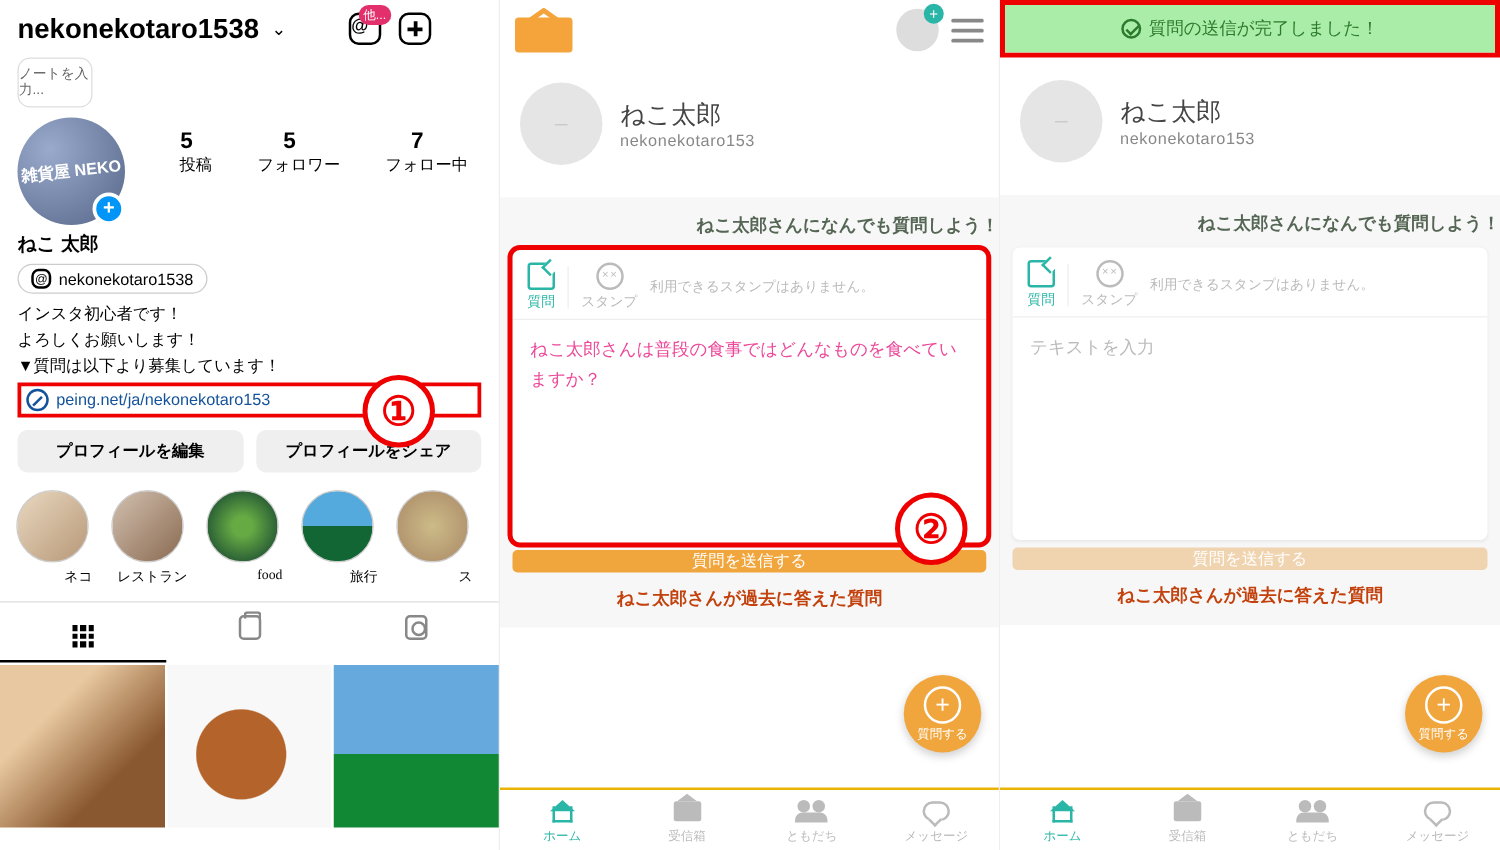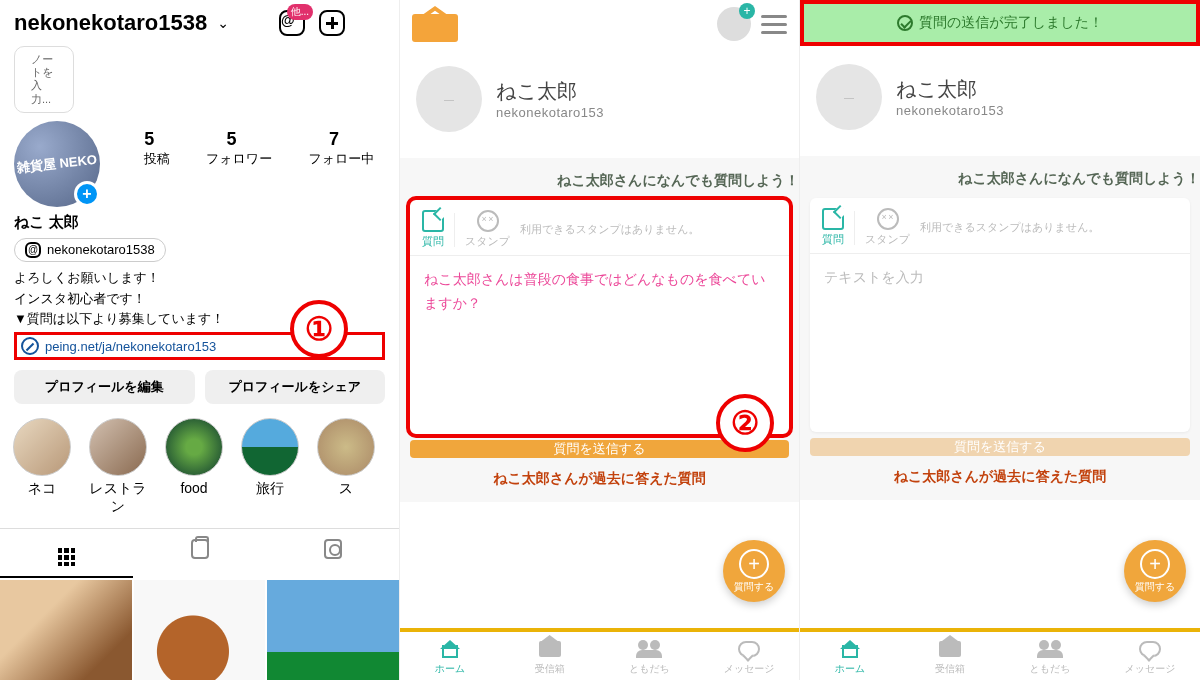--- a/index.html
+++ b/index.html
@@ -18,21 +18,21 @@
   .icn { display:inline-flex; align-items:center; justify-content:center; }
   .threads-ic { width:26px;height:26px;border:2px solid #000;border-radius:8px; font-size:14px; font-weight:700;}
   .badge-red { position:absolute; top:-6px; right:-8px; background:#e1306c; color:#fff; font-size:10px; padding:1px 4px; border-radius:8px; }
   .newpost-ic { width:26px;height:26px;border:2.5px solid #000;border-radius:8px;position:relative; }
   .newpost-ic::before,.newpost-ic::after{content:"";position:absolute;background:#000;}
   .newpost-ic::before{width:12px;height:2.5px;top:10px;left:5px;}
   .newpost-ic::after{width:2.5px;height:12px;left:10px;top:5px;}
   .burger { width:26px; display:flex; flex-direction:column; gap:5px;}
   .burger span{height:3px;background:#000;border-radius:2px;}
 
-  .note-bubble { margin:6px 0 0 14px; background:#fff; border:1px solid #ddd; border-radius:10px; padding:6px 16px; font-size:11px; color:#666; width:60px; line-height:1.2;}
+  .note-bubble { margin:6px 0 0 14px; background:#fff; border:1px solid #ddd; border-radius:10px; padding:6px 0; font-size:11px; color:#666; width:60px; line-height:1.2;}
   .stats-row { display:flex; align-items:flex-start; padding:0 14px; gap:18px; margin-top:-6px;}
   .avatar-big { position:relative; width:86px; height:86px; border-radius:50%; background:radial-gradient(circle at 30% 30%, #9ac, #568); display:flex; align-items:center; justify-content:center; margin-top:14px;}
   .avatar-big .shop { color:#fff; font-size:13px; font-weight:700; transform:rotate(-6deg); text-align:center; line-height:1.1;}
   .avatar-big .add { position:absolute; bottom:0; right:0; width:26px;height:26px; border-radius:50%; background:#0095f6; color:#fff; border:3px solid #fff; display:flex; align-items:center; justify-content:center; font-weight:700;}
   .stats { flex:1; display:flex; justify-content:space-around; margin-top:22px;}
   .stat { text-align:center; }
   .stat .n { font-weight:700; font-size:18px;}
   .stat .l { font-size:13px;margin-left:15px; }
 
   .dname { padding:6px 14px 0; font-weight:700; font-size:15px;}
@@ -45,21 +45,21 @@
   .linkic::after{content:"";position:absolute;width:10px;height:2px;background:#14539b;transform:rotate(-45deg);top:7px;left:2px;}
   .bio-link { color:#14539b; font-size:13px; }
 
   .callout { position:absolute; width:58px;height:58px;border:4px solid #e00;border-radius:50%; display:flex;align-items:center;justify-content:center; color:#e00; font-size:32px; font-weight:700; background:#fff;}
   .callout.c1{ top:300px; left:290px;}
 
   .btn-row{ display:flex; gap:10px; padding:10px 14px 0;align-items:flex-end;}
   .pbtn{ flex:1; background:#efefef; border-radius:8px; padding:8px 0; text-align:center; font-weight:700; font-size:13px;}
 
   .hl-row{ display:flex; gap:12px; padding:14px 10px 6px; overflow:hidden;}
-  .hl{ width:64px; text-align:center; font-size:14px;}
+  .hl{ width:64px; text-align:right; font-size:11px;font-family:Liberation Serif, serif;}
   .hl .circ{ width:58px;height:58px;border-radius:50%; border:1px solid #ccc; margin:0 auto 4px; background:linear-gradient(135deg,#bbb,#777); background-size:cover;}
   .hl:nth-child(1) .circ{background:linear-gradient(135deg,#e8d8c0,#b89878);}
   .hl:nth-child(2) .circ{background:linear-gradient(135deg,#d2c0b0,#8a6a50);}
   .hl:nth-child(3) .circ{background:radial-gradient(circle,#6a4 20%,#253 80%);}
   .hl:nth-child(4) .circ{background:linear-gradient(180deg,#5ad 50%,#163 50%);}
   .hl:nth-child(5) .circ{background:radial-gradient(circle,#cb8,#a86);}
 
   .tabs{ display:flex; margin-top:6px; border-top:1px solid #ddd;}
   .tab{ flex:1; text-align:center; padding:10px 0; color:#888;}
   .tab.active{ color:#000; border-bottom:2px solid #000;}
@@ -117,21 +117,21 @@
   .send-btn{ margin:6px 10px 0; background:#f0a63c; color:#fff; text-align:center; padding:0 0; border-radius:4px; font-size:13px;}
   .send-btn.disabled{ background:#f0d4af; color:#fff;}
   .fab{ position:absolute; right:14px; width:62px; height:62px; border-radius:50%; background:#f0a63c; color:#fff; display:flex; flex-direction:column; align-items:center; justify-content:center; box-shadow:0 3px 8px rgba(0,0,0,.2);}
   .fab .plus-ring{width:30px;height:30px;border:2.5px solid #fff;border-radius:50%;display:flex;align-items:center;justify-content:center;font-size:20px;line-height:1;}
   .fab .lbl{font-size:10px;margin-top:1px;}
   .col-b .fab{ bottom:78px;}
   .col-c .fab{ bottom:78px;}
 
   .past-q{ text-align:center; color:#c2410c; font-size:14px; font-weight:600; padding:12px 0 6px;}
 
-  .bottomnav{ position:absolute; bottom:0; left:0; right:0; display:flex; background:#fff; border-top:4px solid #eab308; padding:6px 0 4px;}
+  .bottomnav{ position:absolute; bottom:0; left:0; right:0; display:flex; background:#fff; border-top:2px solid #eab308; padding:6px 0 4px;}
   .bn{ flex:1; text-align:center; font-size:10px; color:#bbb;}
   .bn.active{ color:#2ab6a6;}
   .bn .bi{ height:22px; display:flex; align-items:center; justify-content:center; margin-bottom:2px;}
   .home-ic{width:20px;height:18px;position:relative;}
   .home-ic::before{content:"";position:absolute;bottom:0;left:2px;right:2px;height:11px;border:2px solid currentColor;border-top:none;}
   .home-ic::after{content:"";position:absolute;top:0;left:0;right:0;height:0;border-left:10px solid transparent;border-right:10px solid transparent;border-bottom:9px solid currentColor;}
   .box-ic{width:22px;height:16px;background:currentColor;position:relative;border-radius:2px;}
   .box-ic::before{content:"";position:absolute;top:-6px;left:3px;right:3px;height:6px;background:currentColor;clip-path:polygon(0 100%,50% 0,100% 100%);}
   .friends-ic{width:26px;height:18px;position:relative;}
   .friends-ic::before,.friends-ic::after{content:"";position:absolute;width:10px;height:10px;background:currentColor;border-radius:50%;top:0;}
@@ -190,22 +190,22 @@
       </div>
     </div>
 
     <div class="dname">ねこ 太郎</div>
     <div class="threads-pill">
       <span class="at">@</span>
       <span>nekonekotaro1538</span>
     </div>
 
     <div class="bio">
+      <div>インスタ初心者です！</div>
       <div>よろしくお願いします！</div>
-      <div>インスタ初心者です！</div>
       <div>▼質問は以下より募集しています！</div>
     </div>
     <div class="bio-link-row">
       <span class="linkic"></span>
       <span class="bio-link">peing.net/ja/nekonekotaro153</span>
     </div>
 
     <div class="callout c1">①</div>
 
     <div class="btn-row">

